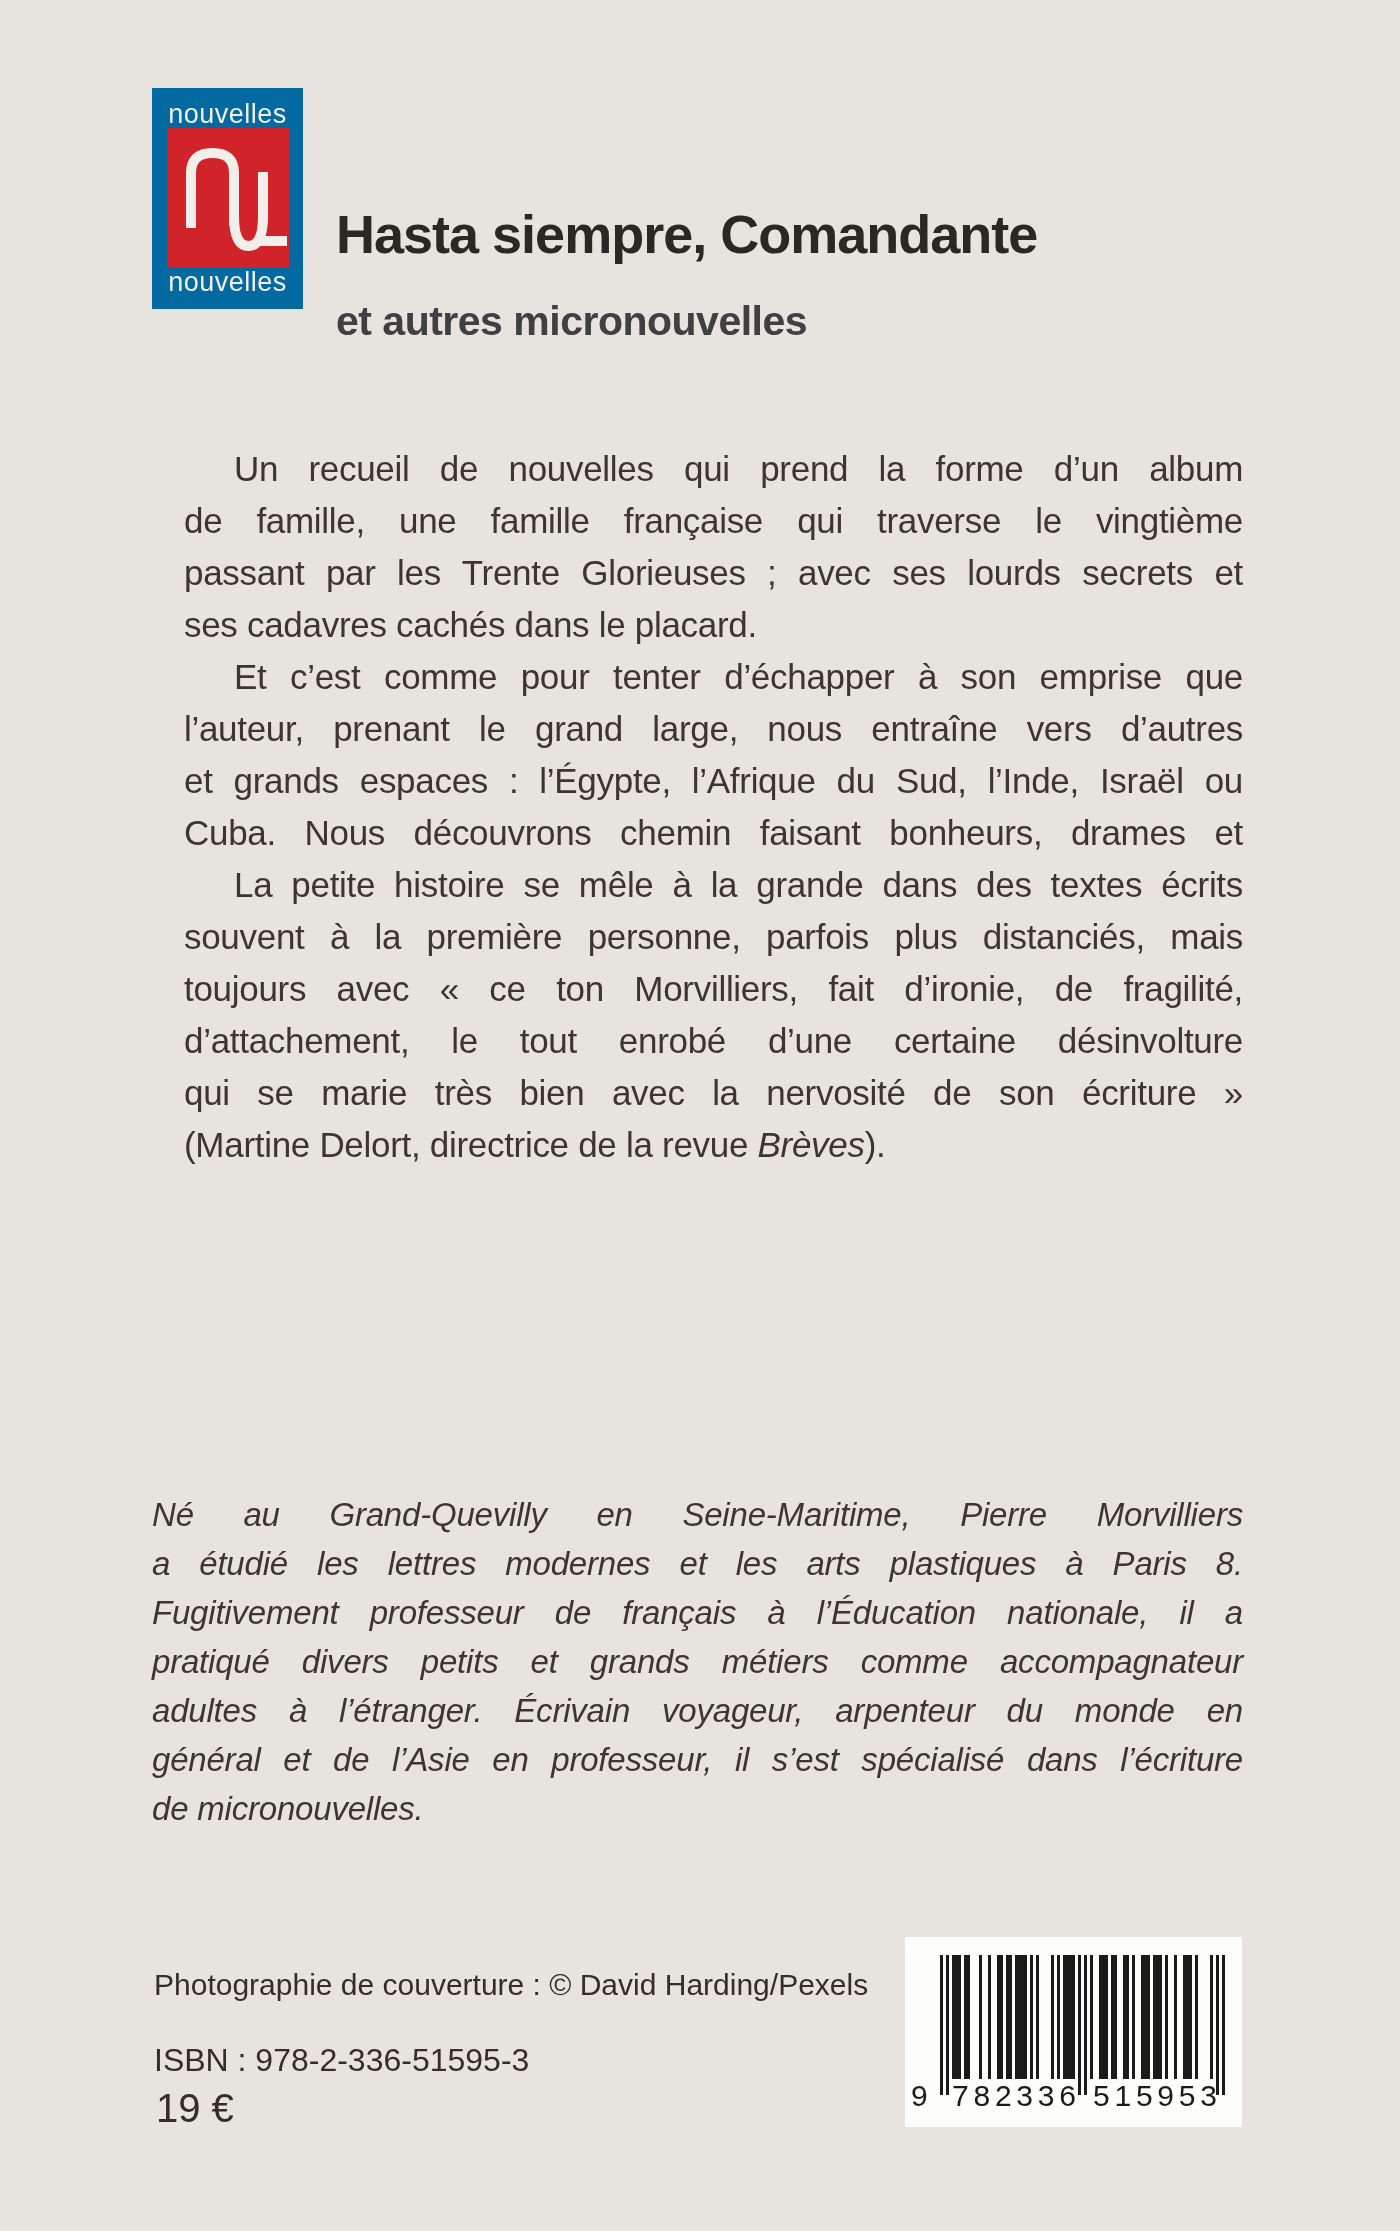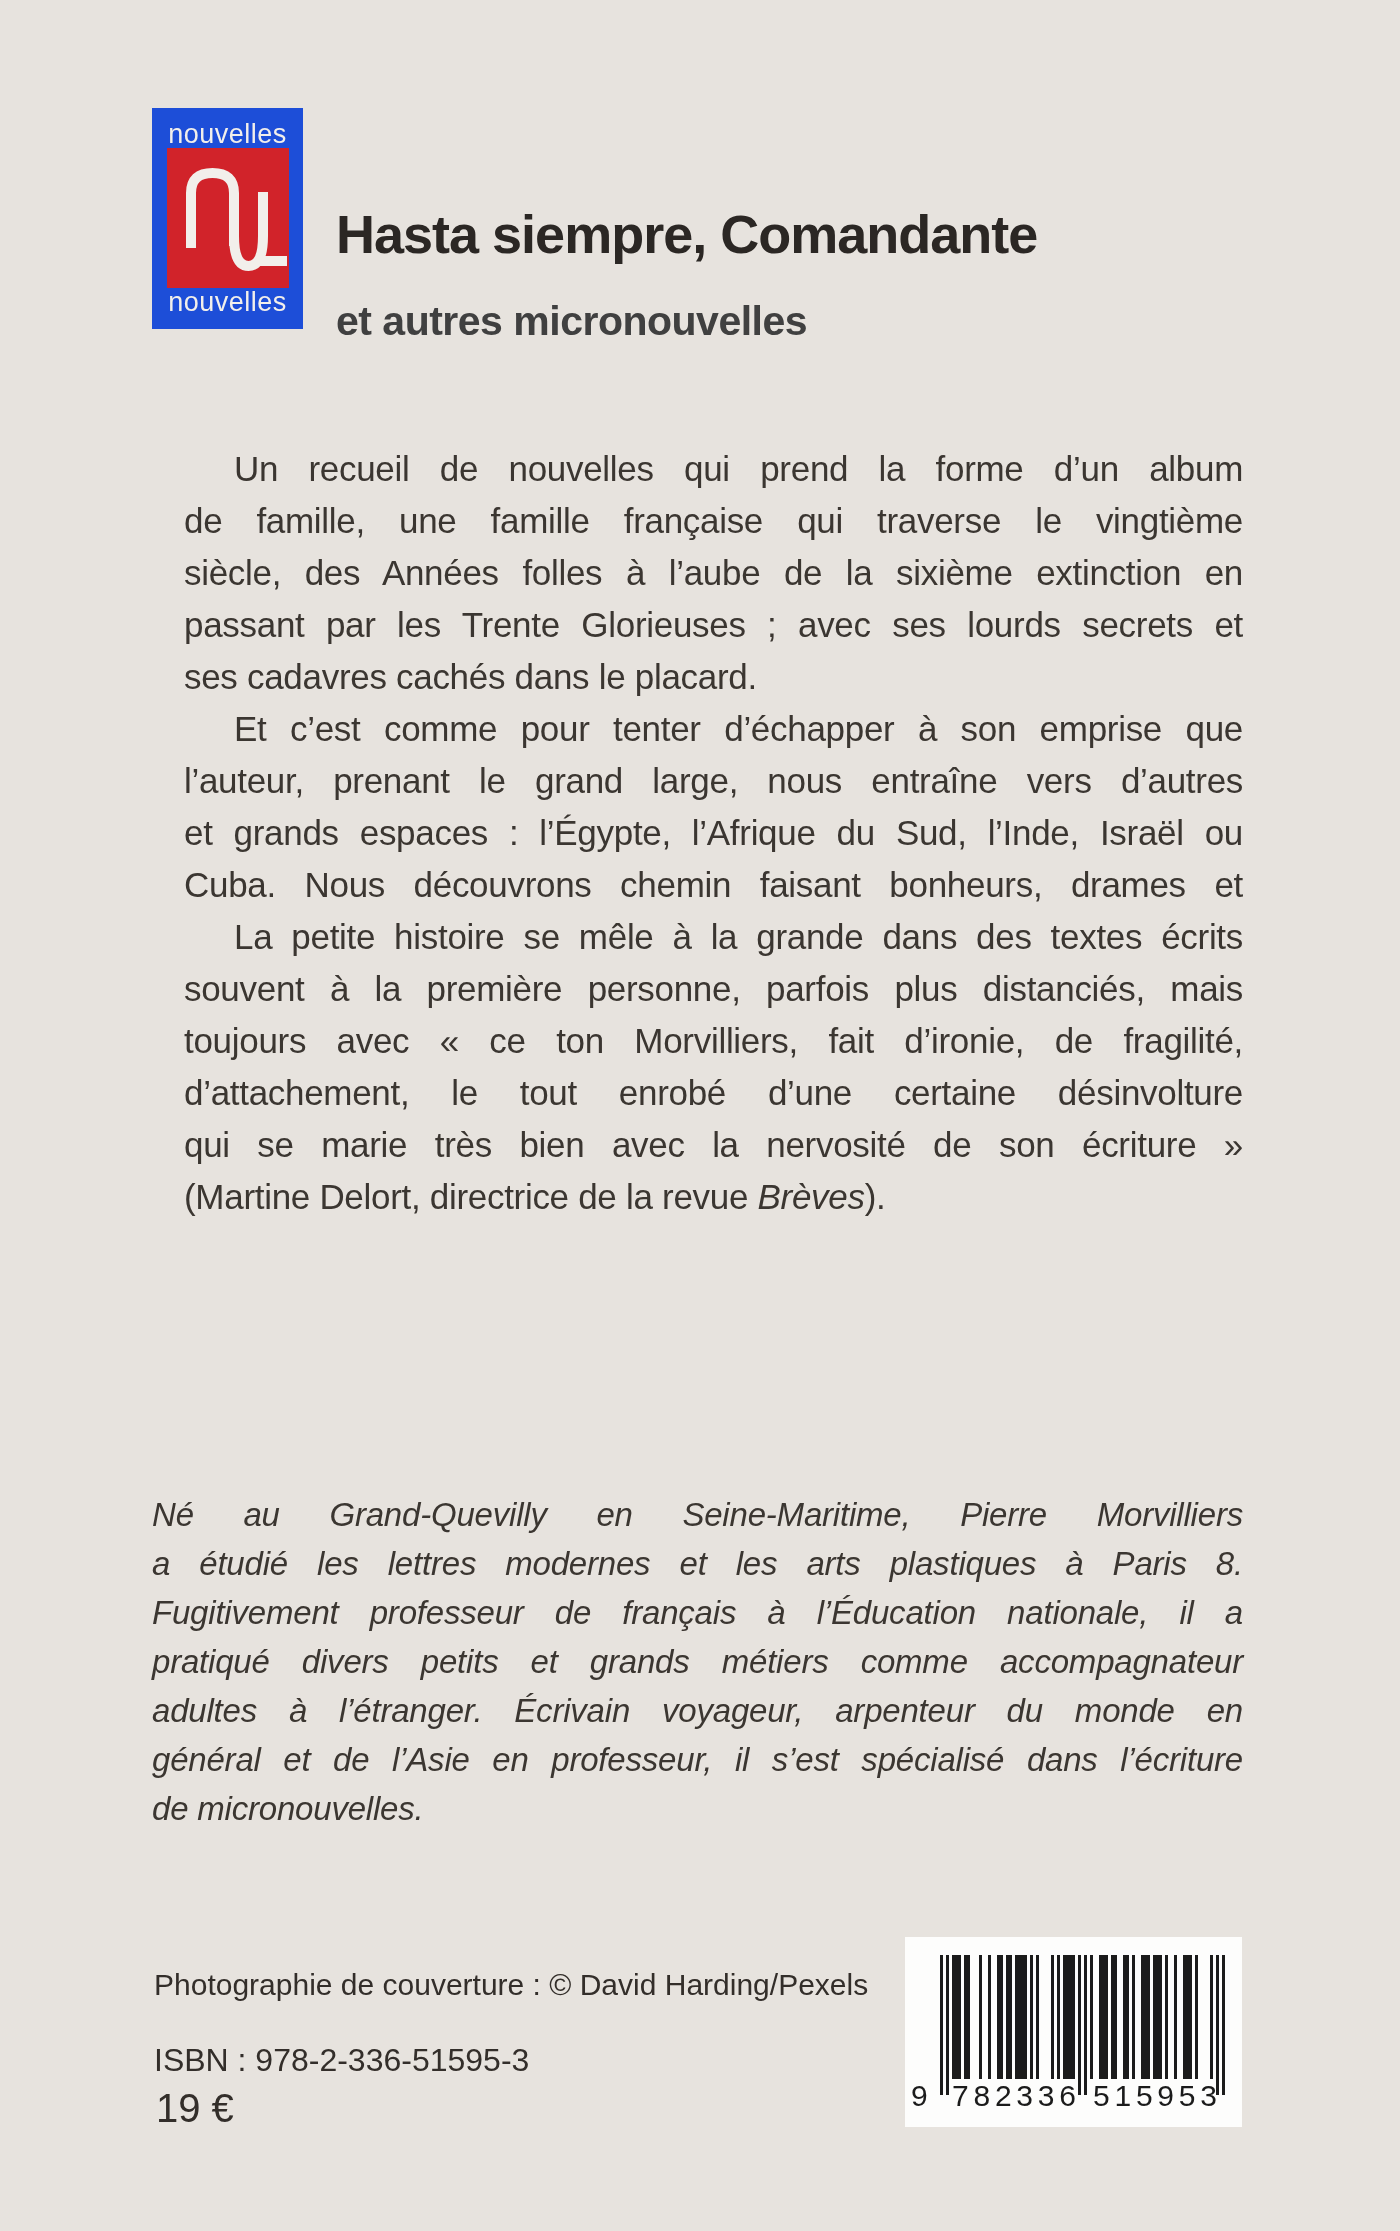--- a/index.html
+++ b/index.html
@@ -5,21 +5,21 @@
   html,body { margin:0; padding:0; }
   body { background:#b9b5b0; font-family:"Liberation Sans","DejaVu Sans",sans-serif; }
 
   .cover {
     position:relative; width:1400px; height:2231px;
     background:#e7e3de; overflow:hidden; margin:0 auto;
     color:#3b3631;
   }
 
   
-  .logo { position:absolute; left:152px; top:88px; width:151px; height:221px; background:#1d4ed8;margin-top:20px; }
+  .logo { position:absolute; left:152px; top:88px; width:151px; height:221px; background:#0369a1; }
   .logo-label { position:absolute; left:0; width:100%; text-align:center;
                 color:#f2efeb; font-size:27px; letter-spacing:0.5px; line-height:1; }
   .logo-label.top { top:13px; }
   .logo-label.bottom { bottom:13px; }
   .logo-red { position:absolute; left:15px; top:40px; width:122px; height:140px; background:#d1232a; }
   .logo-red svg { display:block; }
 
   
   .book-title { position:absolute; left:336px; top:205px; font-size:54px; font-weight:bold;
                 letter-spacing:-1px; color:#2b2724; line-height:1.1; white-space:nowrap; }
@@ -73,21 +73,20 @@
     <div class="logo-label bottom">nouvelles</div>
   </div>
 
   <div class="book-title">Hasta siempre, Comandante</div>
   <div class="book-subtitle">et autres micronouvelles</div>
 
   <div class="synopsis">
       <div class="para">
         <div class="line indent"><span>Un recueil de nouvelles qui prend la forme d’un album</span></div>
         <div class="line"><span>de famille, une famille française qui traverse le vingtième</span></div>
-        <div class="line"><span>siècle, des Années folles à l’aube de la sixième extinction en</span></div>
         <div class="line"><span>passant par les Trente Glorieuses ; avec ses lourds secrets et</span></div>
         <div class="line last"><span>ses cadavres cachés dans le placard.</span></div>
       </div>
       <div class="para">
         <div class="line indent"><span>Et c’est comme pour tenter d’échapper à son emprise que</span></div>
         <div class="line"><span>l’auteur, prenant le grand large, nous entraîne vers d’autres</span></div>
         <div class="line"><span>et grands espaces : l’Égypte, l’Afrique du Sud, l’Inde, Israël ou</span></div>
         <div class="line"><span>Cuba. Nous découvrons chemin faisant bonheurs, drames et</span></div>
       </div>
       <div class="para">

